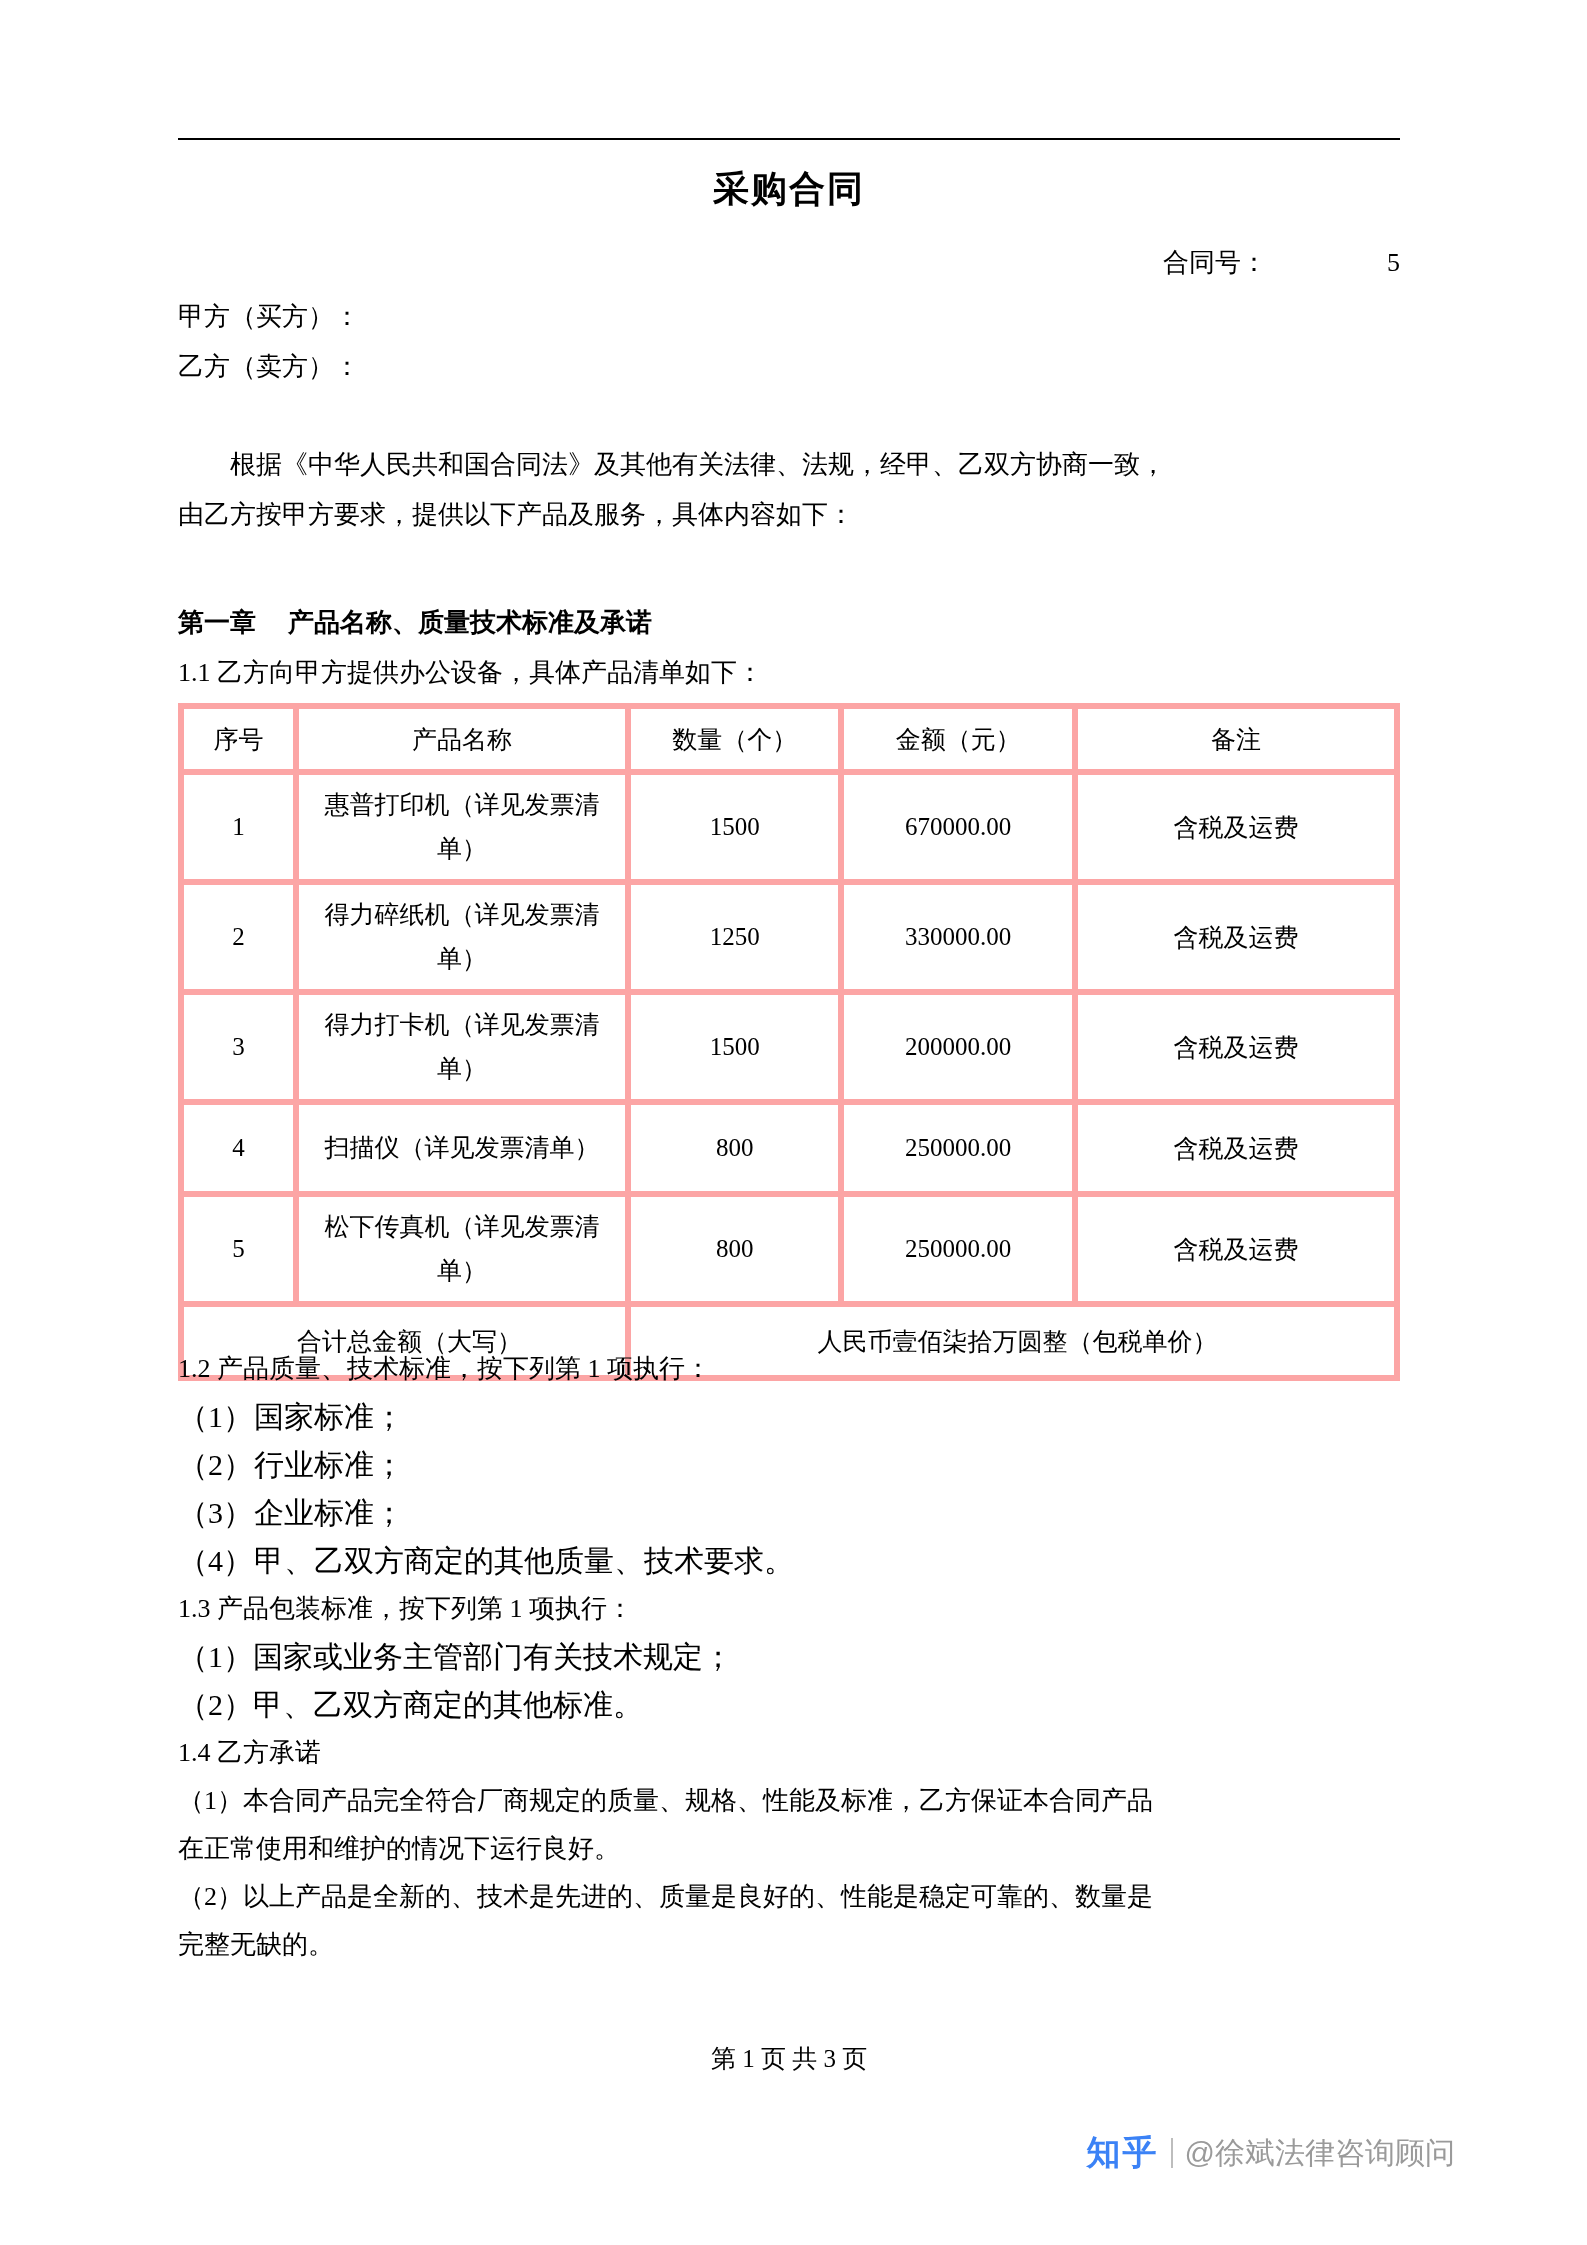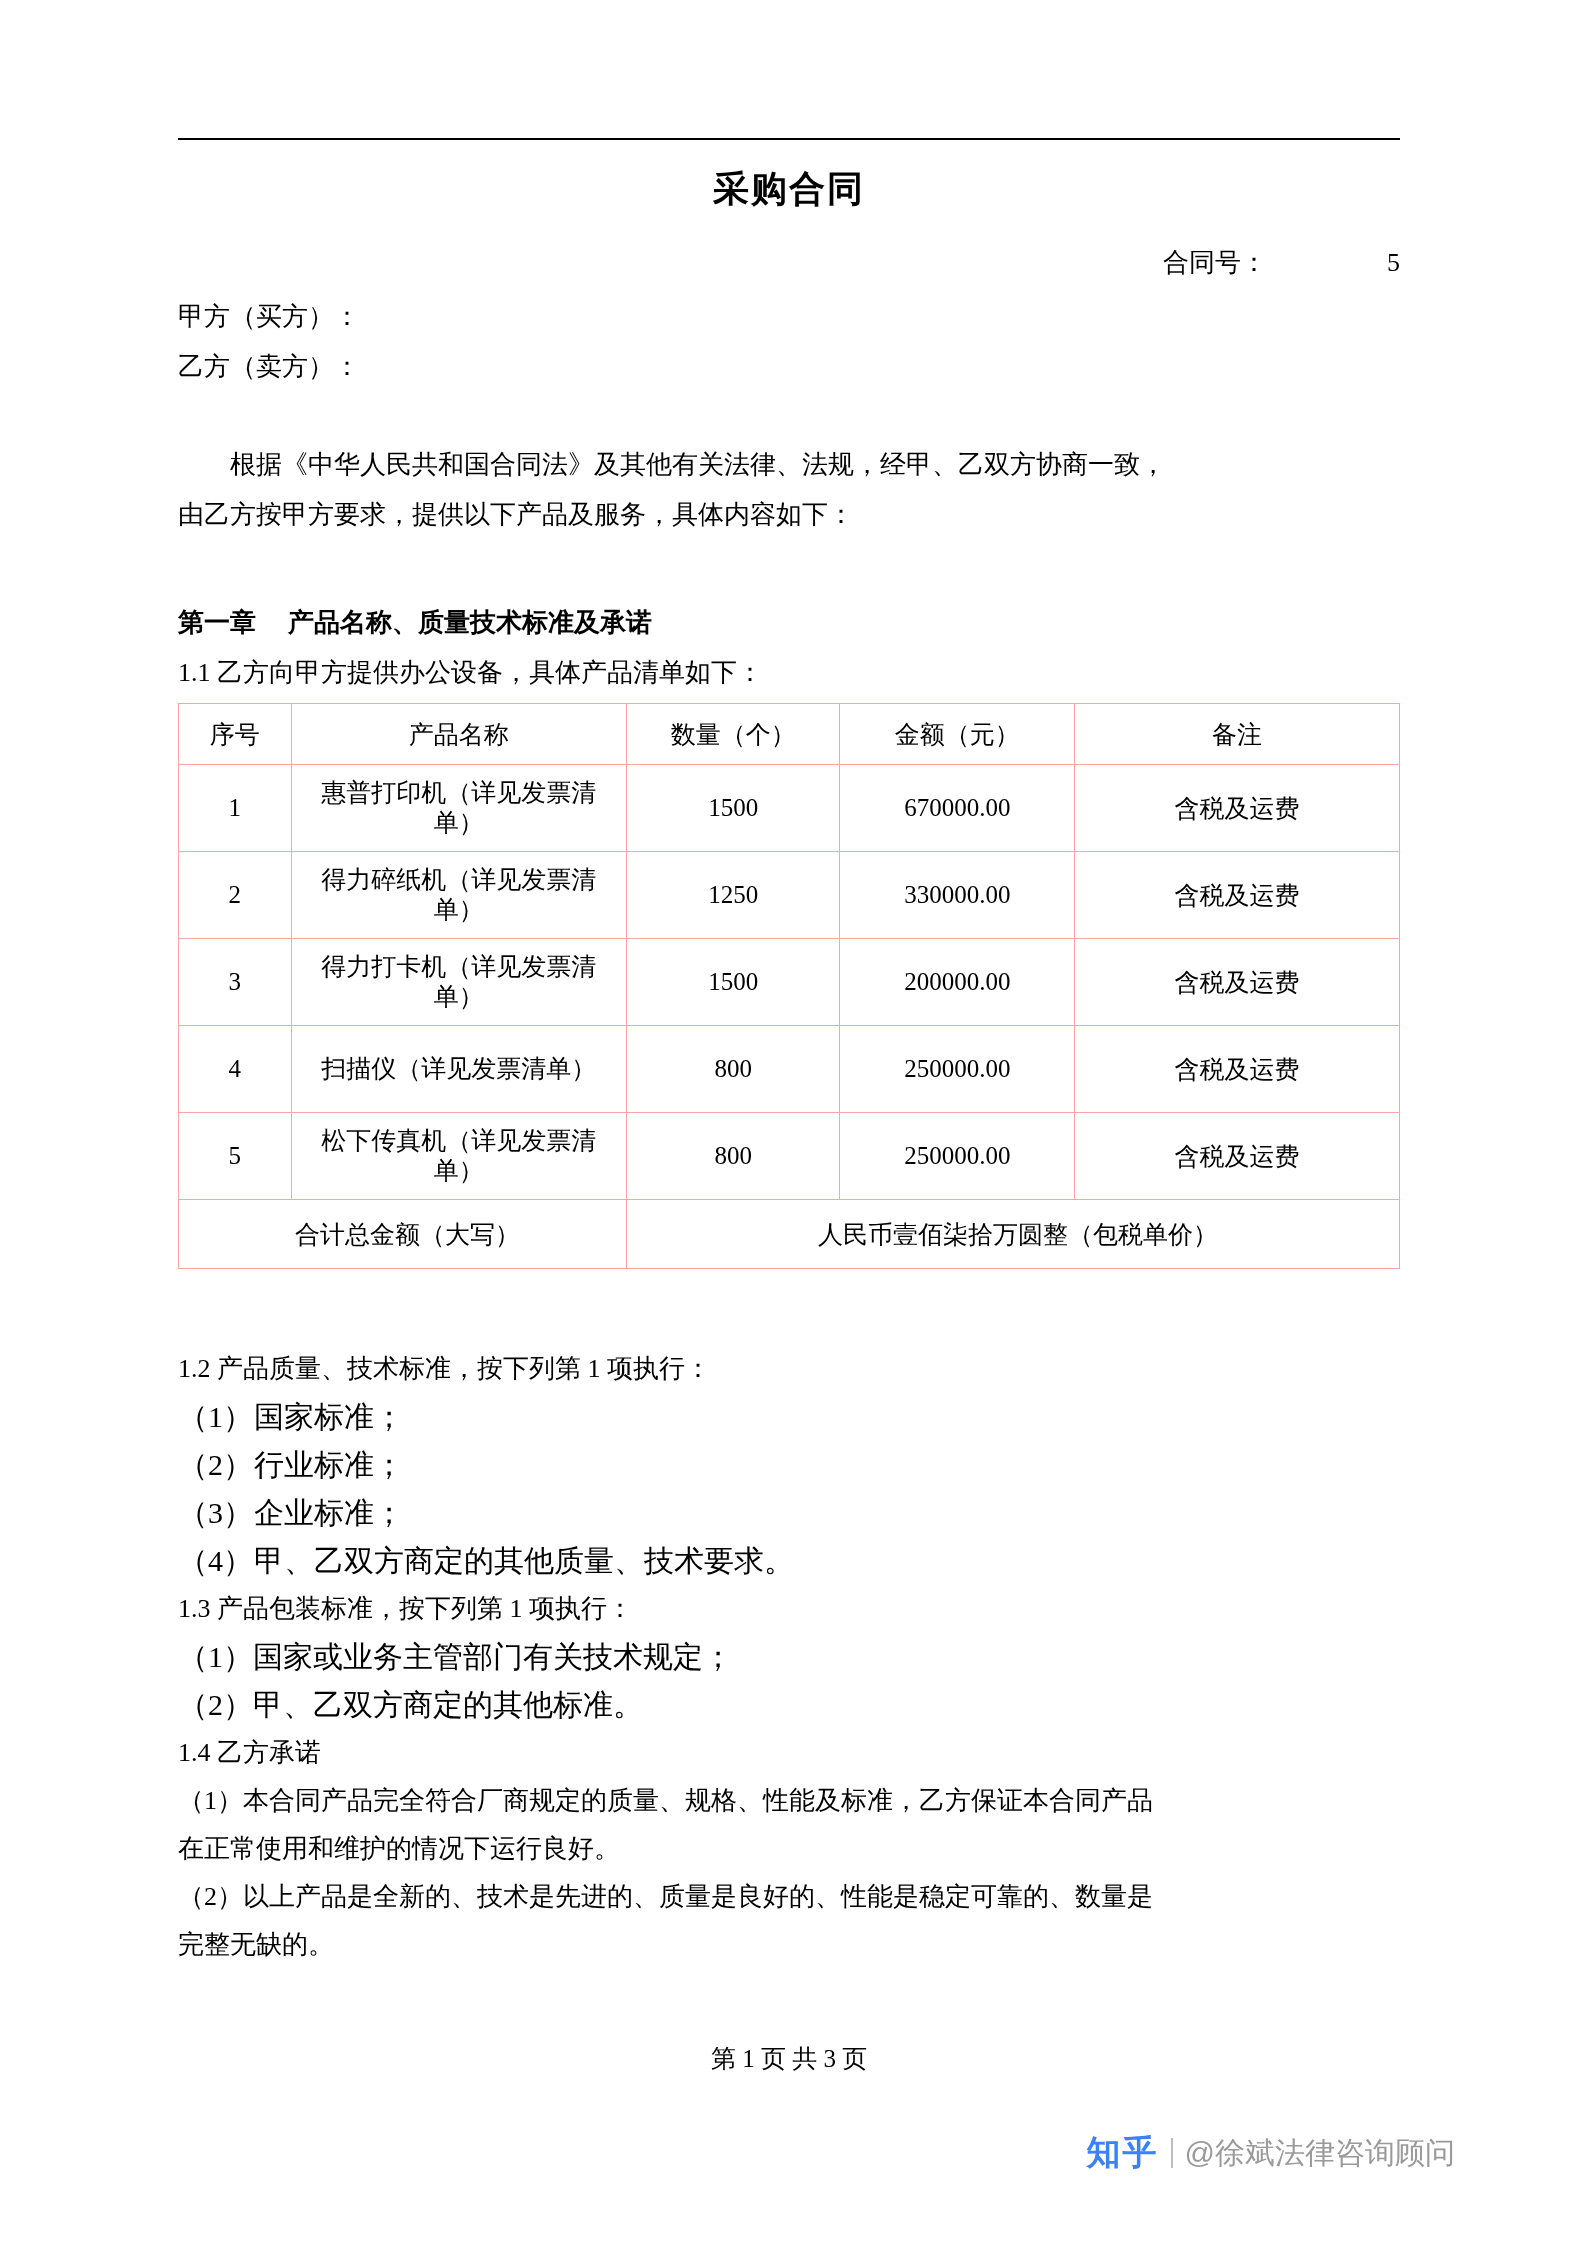--- a/index.html
+++ b/index.html
@@ -92,35 +92,35 @@
   }
   table.products {
     position: absolute;
     left: 0;
     top: 703px;
     width: 1222px;
     border-collapse: collapse;
     font-size: 25px;
   }
   table.products td, table.products th {
-    border: 1px solid #fca5a5;
+    border: 6px solid #fca5a5;
     text-align: center;
     vertical-align: middle;
     font-weight: normal;
     padding: 8px 6px;
   }
   table.products tr.head td { height: 44px; }
   table.products tr.item td { height: 70px; }
   table.products tr.total td { height: 52px; padding-left: 16px; }
   .col-no { width: 92px; }
   .col-name { width: 300px; }
   .col-qty { width: 186px; }
   .col-amt { width: 206px; }
   .col-note { width: 290px; }
-  .name-cell { line-height: 30px; margin-left: 20px; }
+  .name-cell { line-height: 44px; margin-left: 20px; }
   .tail-block {
     position: absolute;
     left: 0;
     top: 1345px;
     width: 1222px;
   }
   .tail-block .para { line-height: 48px; }
   .item-line { font-size: 30px; line-height: 48px; }
   .item-line .num { display: inline-block; min-width: 76px; }
   .footer-page {

